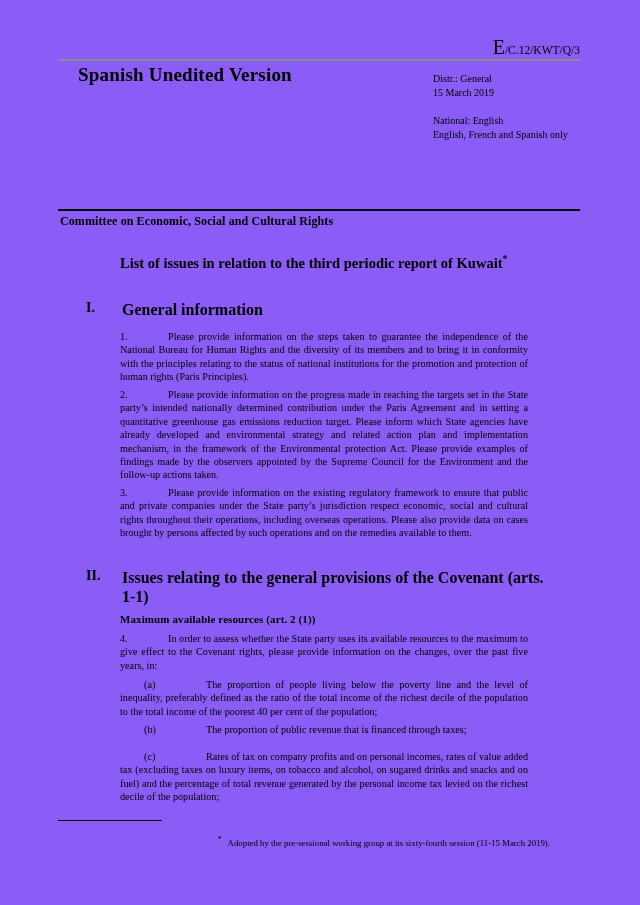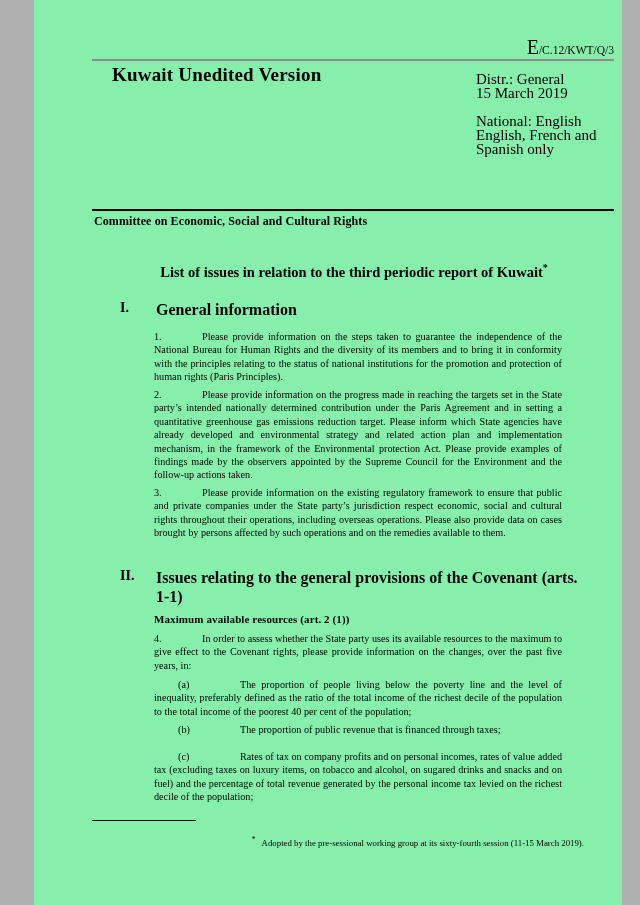--- a/index.html
+++ b/index.html
@@ -7,26 +7,25 @@
     margin: 0;
     padding: 0;
     background: #b0b0b0;
   }
   body {
     font-family: "Liberation Serif", "DejaVu Serif", serif;
     color: #000;
   }
   .page {
     position: relative;
-    width: 588px;
+    width: 640px;
     height: 905px;
-    background: #86efac;
+    background: #8b5cf6;
     overflow: hidden;
     box-sizing: border-box;
-    margin-left: 34px;
   }
   .sheet {
     position: absolute;
     left: 58px;
     top: 0;
     width: 522px;
     height: 905px;
   }
 
   
@@ -60,23 +59,23 @@
     left: 20px;
     top: 64px;
     font-size: 19px;
     font-weight: bold;
     letter-spacing: 0.2px;
     white-space: nowrap;
   }
 
   .distr-block {
     position: absolute;
-    left: 384px;
+    left: 375px;
     top: 72px;
-    font-size: 15px;
+    font-size: 10px;
     line-height: 14px;
   }
   .distr-block .gap {
     height: 14px;
   }
 
   
   .committee-rule {
     position: absolute;
     left: 0;
@@ -92,26 +91,25 @@
     font-size: 12px;
     font-weight: bold;
     letter-spacing: 0.1px;
     white-space: nowrap;
   }
 
   
   .doc-title {
     position: absolute;
     left: 62px;
-    top: 259px;
+    top: 246px;
     width: 400px;
     font-size: 14.5px;
     font-weight: bold;
-    line-height: 18px;
-    text-align: center;
+    line-height: 26px;
   }
   .fn-marker {
     font-size: 10px;
     vertical-align: super;
     font-weight: bold;
   }
 
   
   .section {
     position: absolute;
@@ -189,21 +187,21 @@
 <body>
 
 <div class="page">
   <div class="sheet">
 
     <div class="doc-symbol-row">
       <span class="doc-symbol-big">E</span><span class="doc-symbol-small">/C.12/KWT/Q/3</span>
     </div>
     <div class="header-rule"></div>
 
-    <div class="advance-title">Kuwait Unedited Version</div>
+    <div class="advance-title">Spanish Unedited Version</div>
 
     <div class="distr-block">
       <div>Distr.: General</div>
       <div>15 March 2019</div>
       <div class="gap"></div>
       <div>National: English</div>
       <div>English, French and Spanish only</div>
     </div>
 
     <div class="committee-rule"></div>

